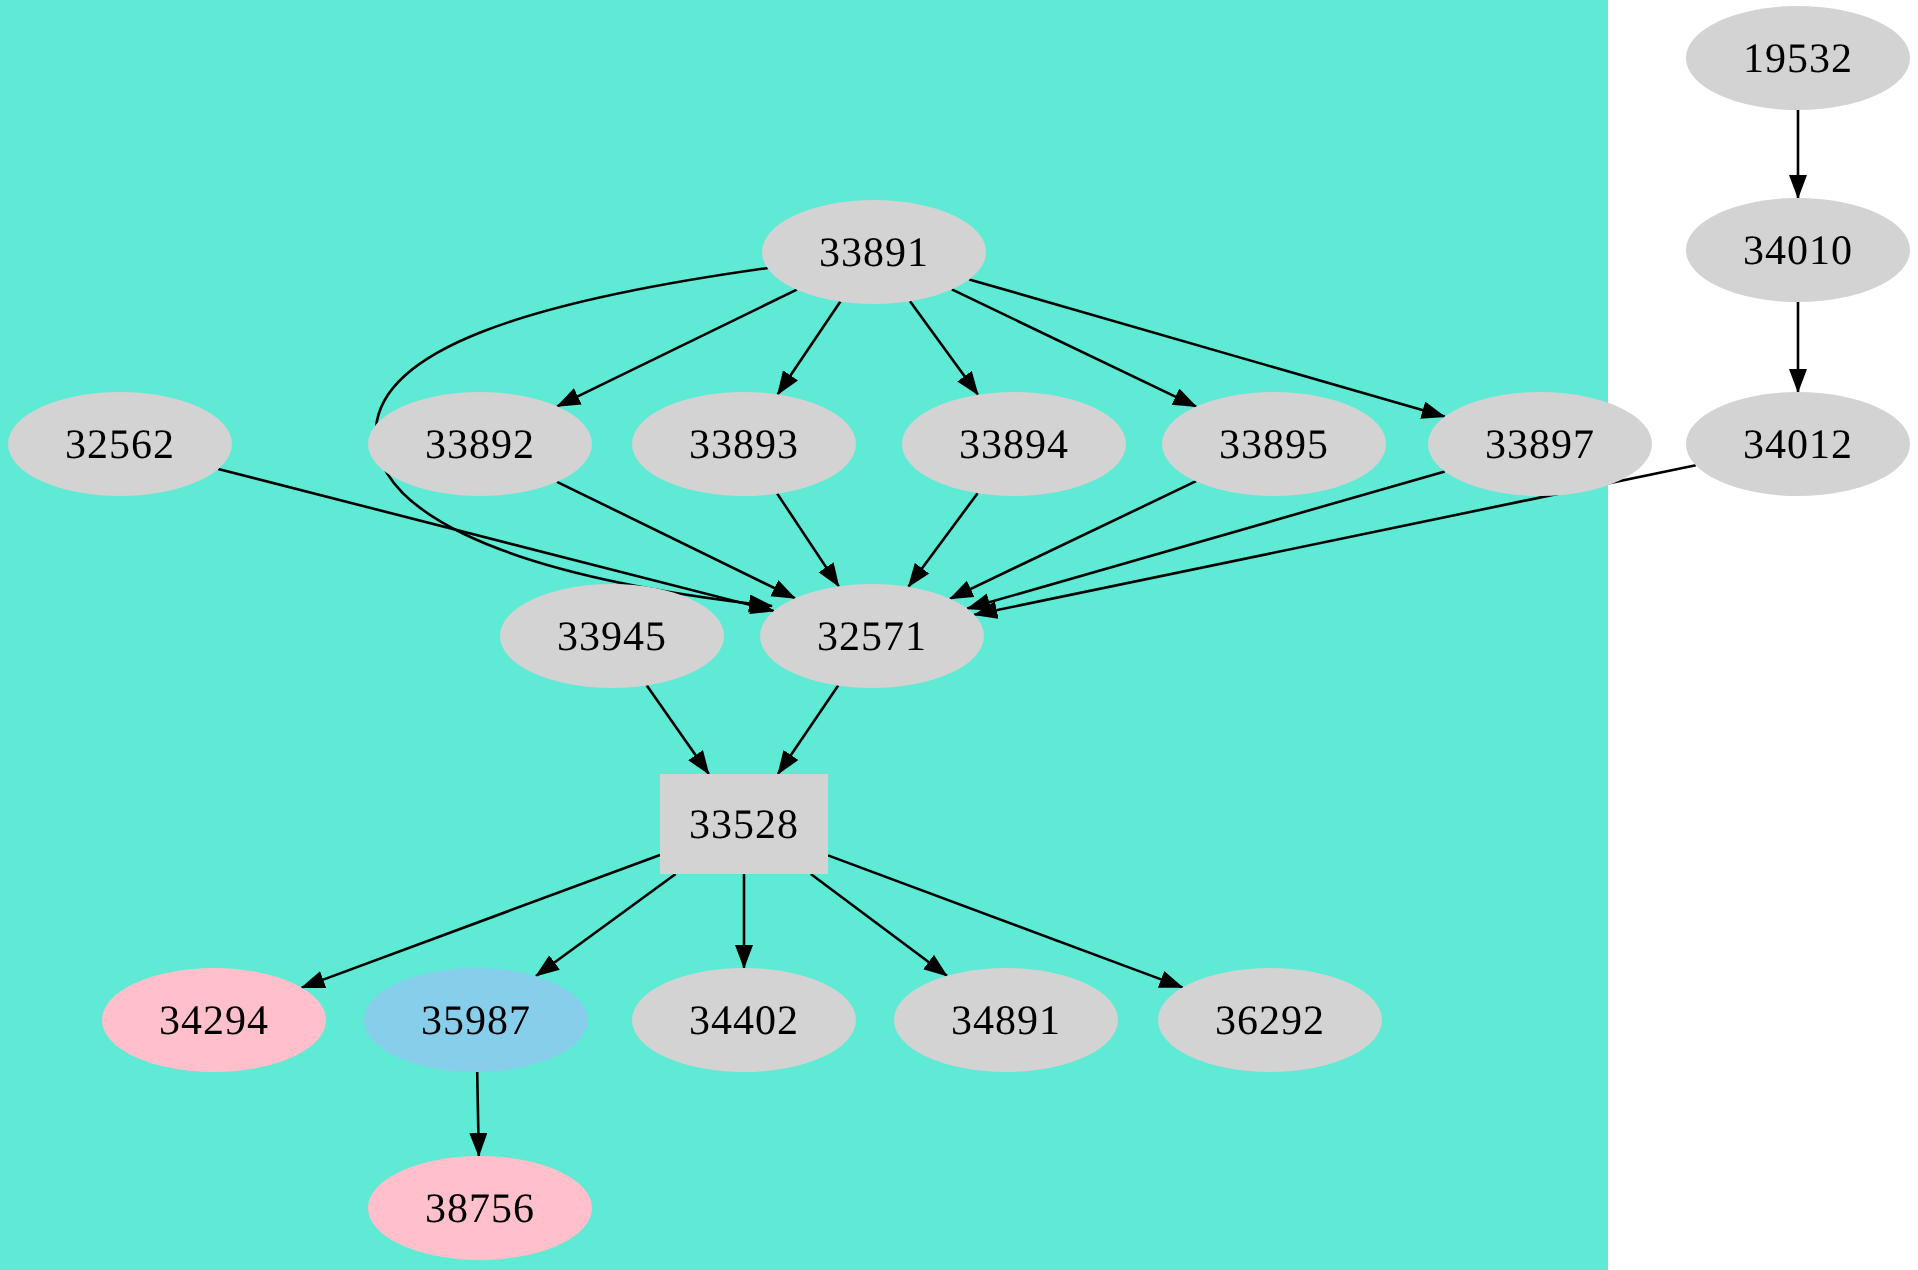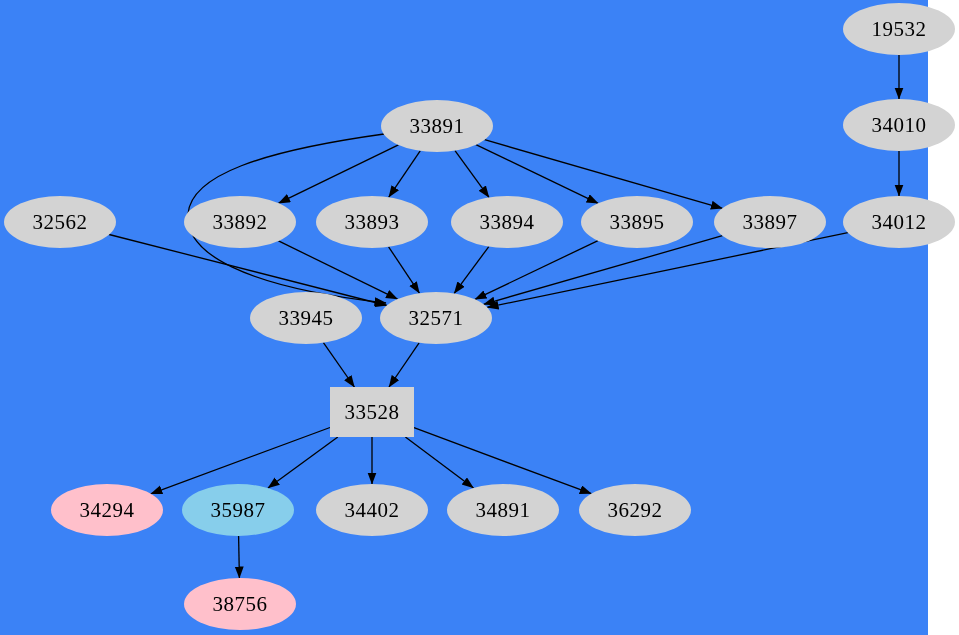--- a/index.html
+++ b/index.html
@@ -6,23 +6,23 @@
     margin: 0;
     padding: 0;
     background: #ffffff;
     width: 959px;
     height: 635px;
     overflow: hidden;
     font-family: "Liberation Serif", "DejaVu Serif", serif;
   }
   .graph-wrap {
     position: relative;
-    width: 928px;
+    width: 804px;
     height: 635px;
-    background: #3b82f6;
+    background: #5eead4;
   }
   svg text.node-label {
     font-family: "Liberation Serif", "DejaVu Serif", serif;
     font-size: 21px;
     letter-spacing: 0.5px;
     fill: #000000;
   }
   svg .edge-line {
     fill: none;
     stroke: #000000;

